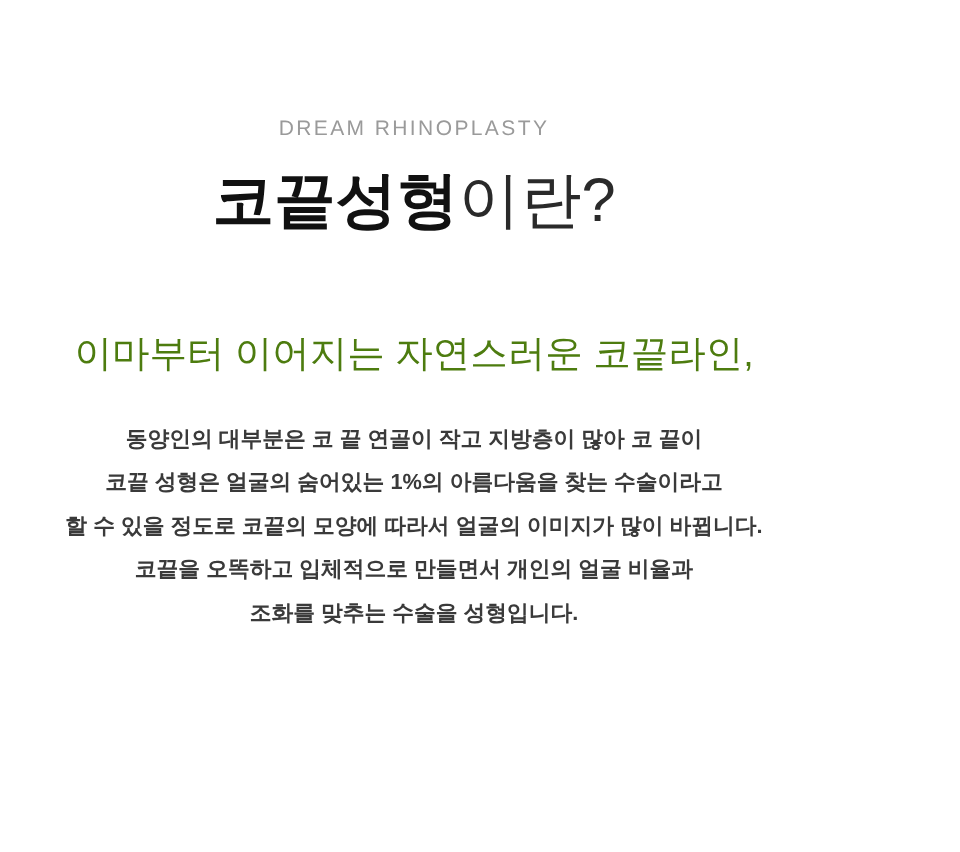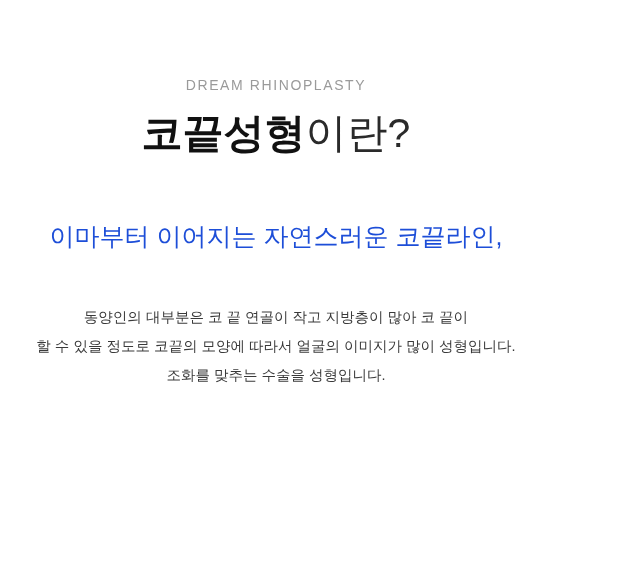--- a/index.html
+++ b/index.html
@@ -47,33 +47,33 @@
   }
   .headline .light {
     font-weight: 400;
     color: #2a2a2a;
   }
   .subhead {
     margin-top: 32px;
     font-size: 25px;
     line-height: 1.52;
     text-align: center;
-    color: #1d4ed8;
+    color: #4d7c0f;
     font-weight: 400;
   }
   .subhead div {
     white-space: nowrap;
   }
   .body-copy {
-    margin-top: 48px;
+    margin-top: 24px;
     font-size: 14.5px;
     line-height: 2.0;
     text-align: center;
     color: #3a3a3a;
-    font-weight: 400;
+    font-weight: 700;
   }
   .body-copy div {
     white-space: nowrap;
   }
 </style>
 </head>
 <body>
 
 <div class="page">
 
@@ -82,17 +82,19 @@
   <h1 class="headline">
     <span class="strong">코끝성형</span><span class="light">이란?</span>
   </h1>
 
   <div class="subhead">
     <div>이마부터 이어지는 자연스러운 코끝라인,</div>
   </div>
 
   <div class="body-copy">
     <div>동양인의 대부분은 코 끝 연골이 작고 지방층이 많아 코 끝이</div>
-    <div>할 수 있을 정도로 코끝의 모양에 따라서 얼굴의 이미지가 많이 성형입니다.</div>
+    <div>코끝 성형은 얼굴의 숨어있는 1%의 아름다움을 찾는 수술이라고</div>
+    <div>할 수 있을 정도로 코끝의 모양에 따라서 얼굴의 이미지가 많이 바뀝니다.</div>
+    <div>코끝을 오똑하고 입체적으로 만들면서 개인의 얼굴 비율과</div>
     <div>조화를 맞추는 수술을 성형입니다.</div>
   </div>
 
 </div>
 
 </body></html>

